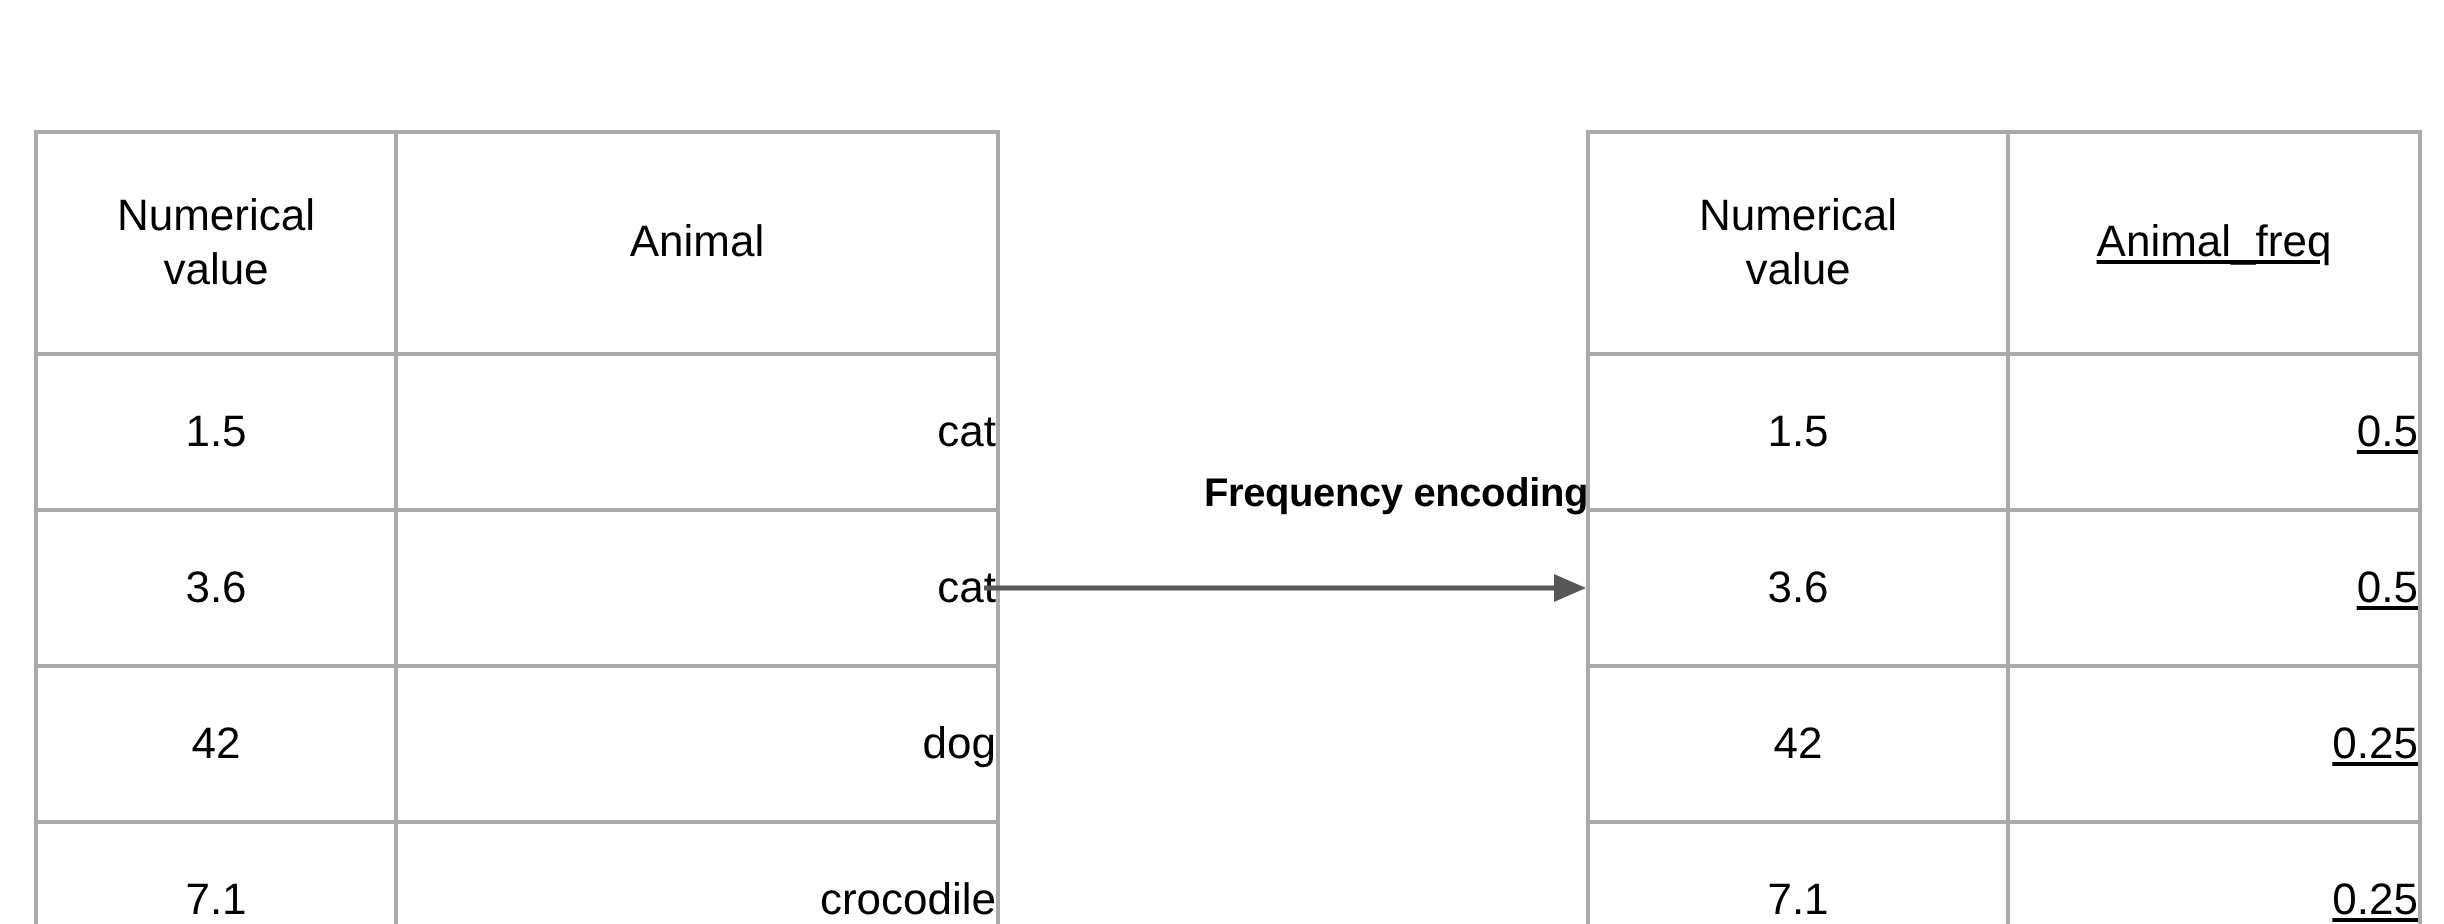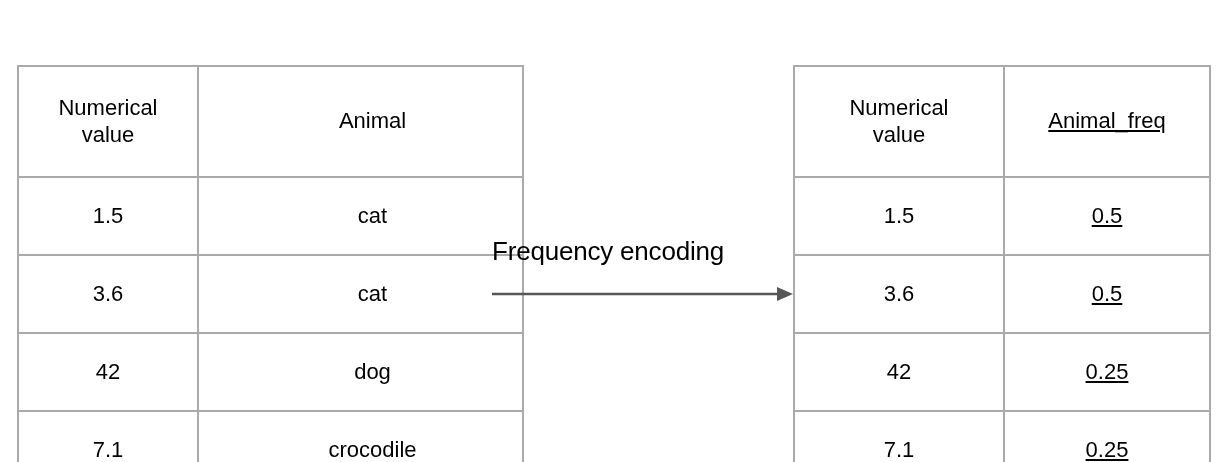--- a/index.html
+++ b/index.html
@@ -42,32 +42,32 @@
     text-align: center;
     height: 109px;
   }
   .body-cell {
     height: 76px;
   }
   .cell-center {
     text-align: center;
   }
   .cell-left {
-    text-align: center;
+    text-align: right;
     padding-left: 19px;
   }
 
   
   #left-table {
     left: 17px;
     top: 17px;
     width: 477px;
   }
   #left-table .col-num { width: 178px; }
-  #left-table .col-cat { width: 299px; padding-left: 24px; }
+  #left-table .col-cat { width: 299px; }
 
   
   #right-table {
     left: 793px;
     top: 17px;
     width: 412px;
   }
   #right-table .col-num { width: 208px; }
   #right-table .col-cat { width: 204px; text-decoration: underline; }
 
@@ -77,23 +77,23 @@
     left: 492px;
     top: 188px;
     width: 302px;
     height: 80px;
   }
   #transform-label {
     position: absolute;
     left: 0;
     top: 0;
     width: 302px;
-    text-align: left;
-    font-size: 26px;
-    font-weight: normal;
+    text-align: right;
+    font-size: 20px;
+    font-weight: bold;
     color: #000000;
     white-space: nowrap;
     letter-spacing: -0.2px;
   }
   #transform-arrow {
     position: absolute;
     left: 0;
     top: 48px;
     width: 302px;
     height: 20px;

